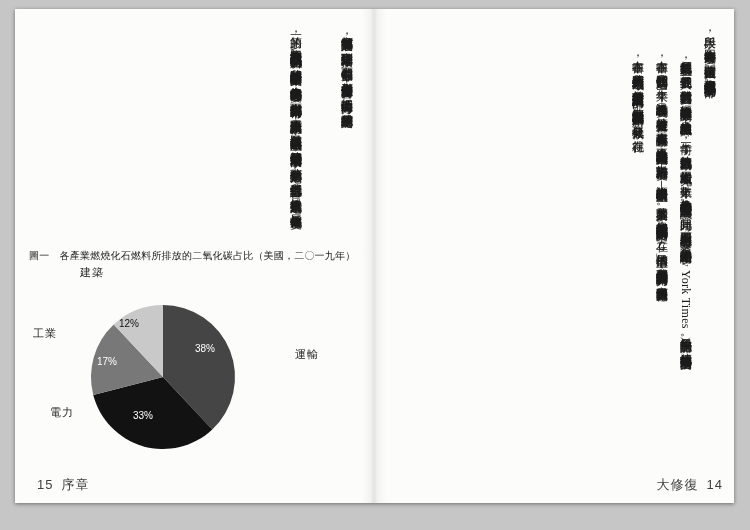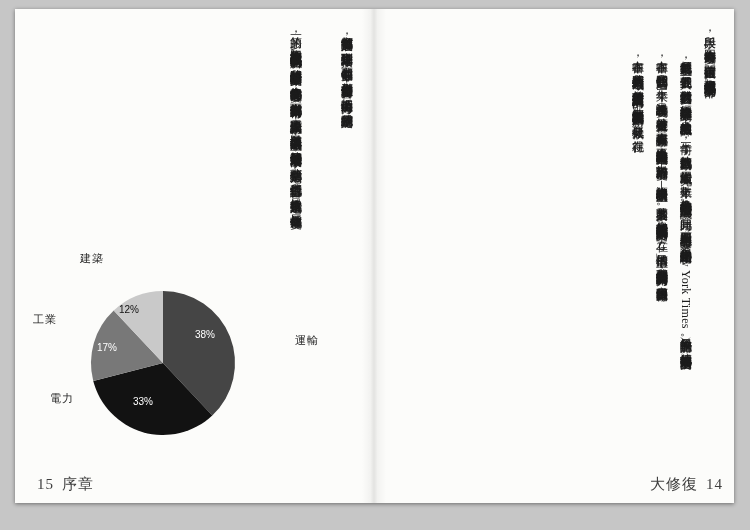--- a/index.html
+++ b/index.html
@@ -46,38 +46,39 @@
     font-size: 10px; color: #1c1c1c; letter-spacing: 0.2px;
     white-space: nowrap; line-height: 14px;
   }
   .fig-svg { display: block; margin-top: 2px; }
   svg text { font-family: "Liberation Sans", sans-serif; }
   svg text.cat { font-family: "Liberation Serif", serif; font-size: 11px; fill: #1c1c1c; letter-spacing: 1px; }
   svg text.pct { font-size: 10px; }
 
   .footer {
     position: absolute; bottom: 9px;
-    font-size: 15px; color: #3f3f3f; letter-spacing: 1px;
-    font-family: Liberation Serif, serif;
+    font-size: 13px; color: #3f3f3f; letter-spacing: 1px;
+    font-family: Liberation Sans, sans-serif;
   }
   .footer-left  { left: 22px; }
   .footer-right { right: 11px; margin-top: 9px; }
   .footer .gap { display: inline-block; width: 8px; }
 </style>
 </head>
 <body>
 
 <div class="book">
 
   <div class="page page-left">
 
     <div class="vtext lp-full">這七個領域都有實際的進展，直到碳排放降到接近零，而我們在每個章節中，都會指引你怎麼做並發揮影響力，把事情導向正確的方向。乾淨的電網是關鍵</div>
     <div class="vtext lp-short">的第一步，因為乾淨的電力能在其他經濟環節取代骯髒的化石燃料。我們將討論如何減少交通運輸的碳排放、生產食物的方式需要哪些改變，而當人們從鄉村聚集到都市時，也需要建設更永續的城市，以及如何減少工業排出的溫室氣體。儘管我們釐清了能帶來改變的手段，有些地方仍毫無頭緒，我們也會坦白告訴你。最後一章會把這些統整起來，展示社會如何催化改變。</div>
 
     <div class="figure">
+      <div class="fig-caption">圖一　各產業燃燒化石燃料所排放的二氧化碳占比（美國，二〇一九年）</div>
       <svg id="pie-svg" class="fig-svg" width="312" height="228" viewBox="0 0 312 228">
           <path d="M 134 112 L 134.00 40.00 A 72 72 0 0 1 183.29 164.49 Z" fill="#454545"></path>
           <path d="M 134 112 L 183.29 164.49 A 72 72 0 0 1 64.26 129.91 Z" fill="#121212"></path>
           <path d="M 134 112 L 64.26 129.91 A 72 72 0 0 1 84.71 59.51 Z" fill="#787878"></path>
           <path d="M 134 112 L 84.71 59.51 A 72 72 0 0 1 134.00 40.00 Z" fill="#c9c9c9"></path>
           <text x="278" y="89" text-anchor="middle" dy="0.35em" class="cat">運輸</text>
           <text x="176" y="83" text-anchor="middle" dy="0.35em" class="pct" fill="#ffffff">38%</text>
           <text x="33" y="147" text-anchor="middle" dy="0.35em" class="cat">電力</text>
           <text x="114" y="150" text-anchor="middle" dy="0.35em" class="pct" fill="#ffffff">33%</text>
           <text x="16" y="68" text-anchor="middle" dy="0.35em" class="cat">工業</text>

